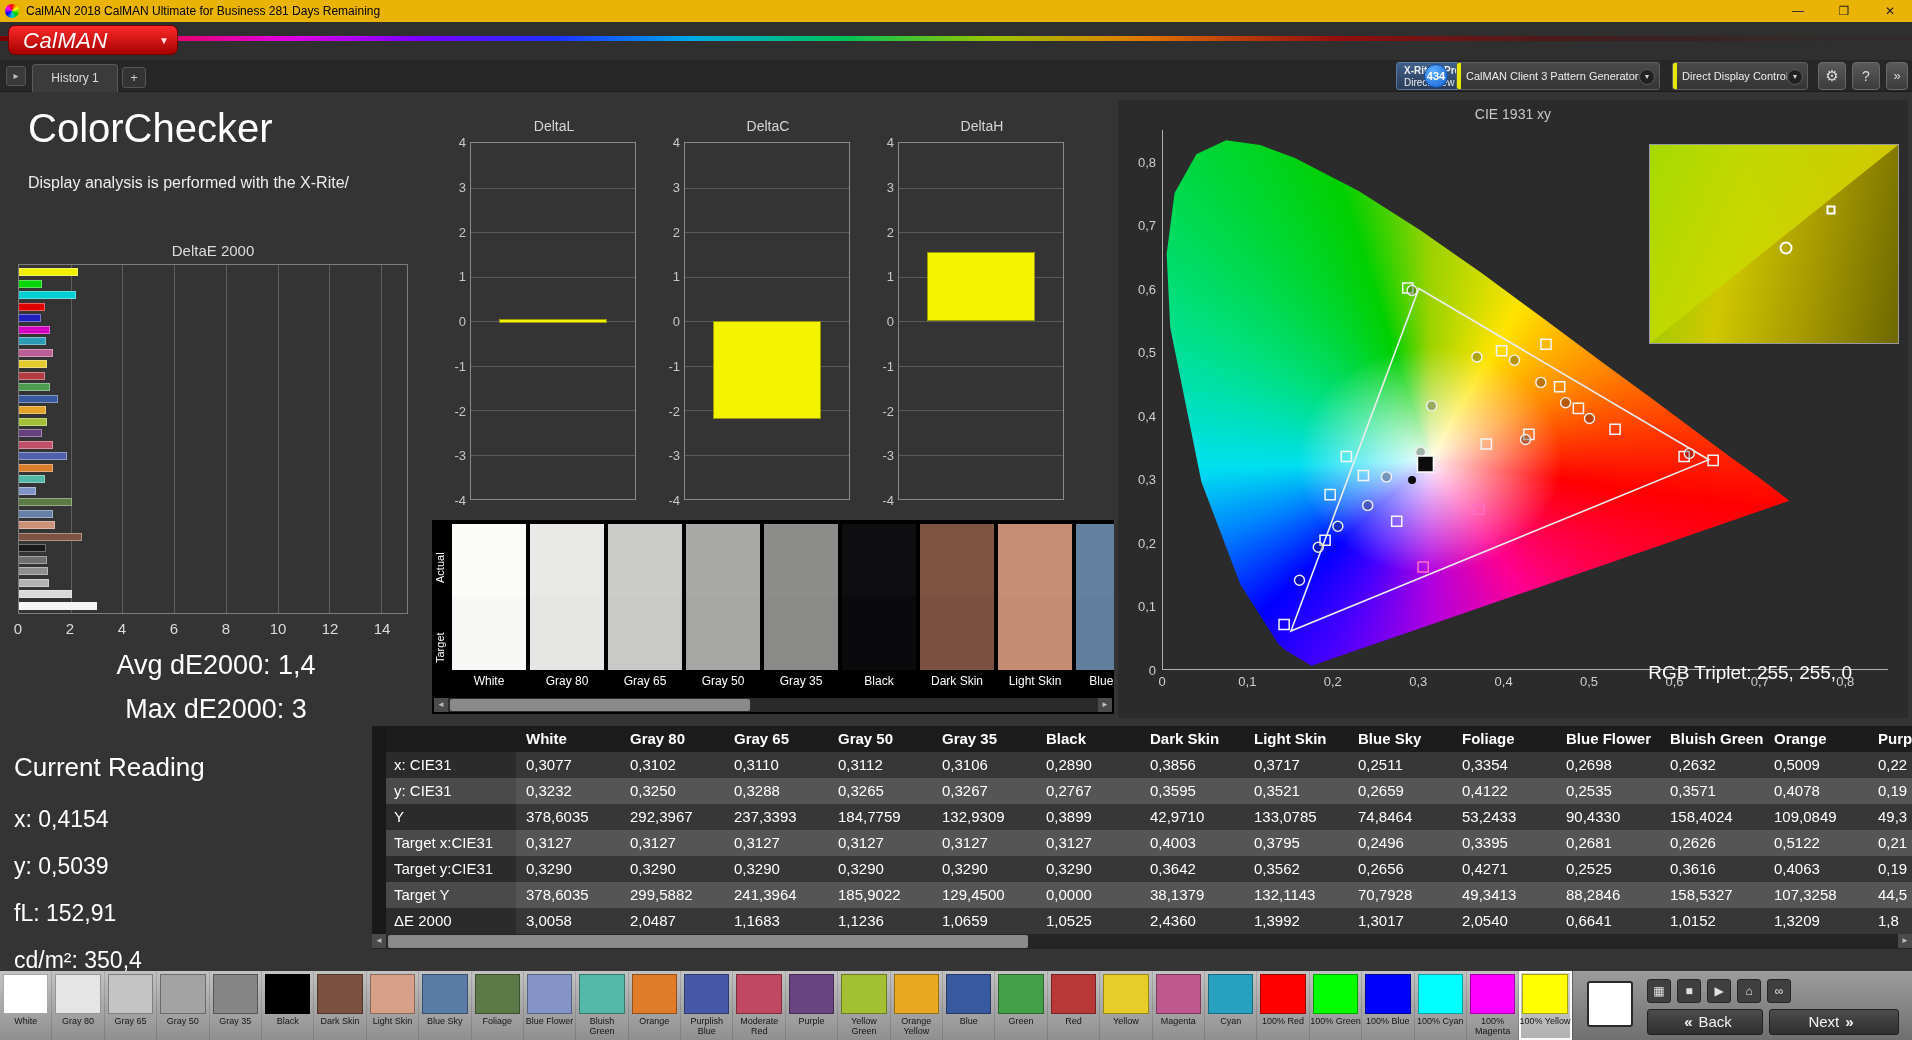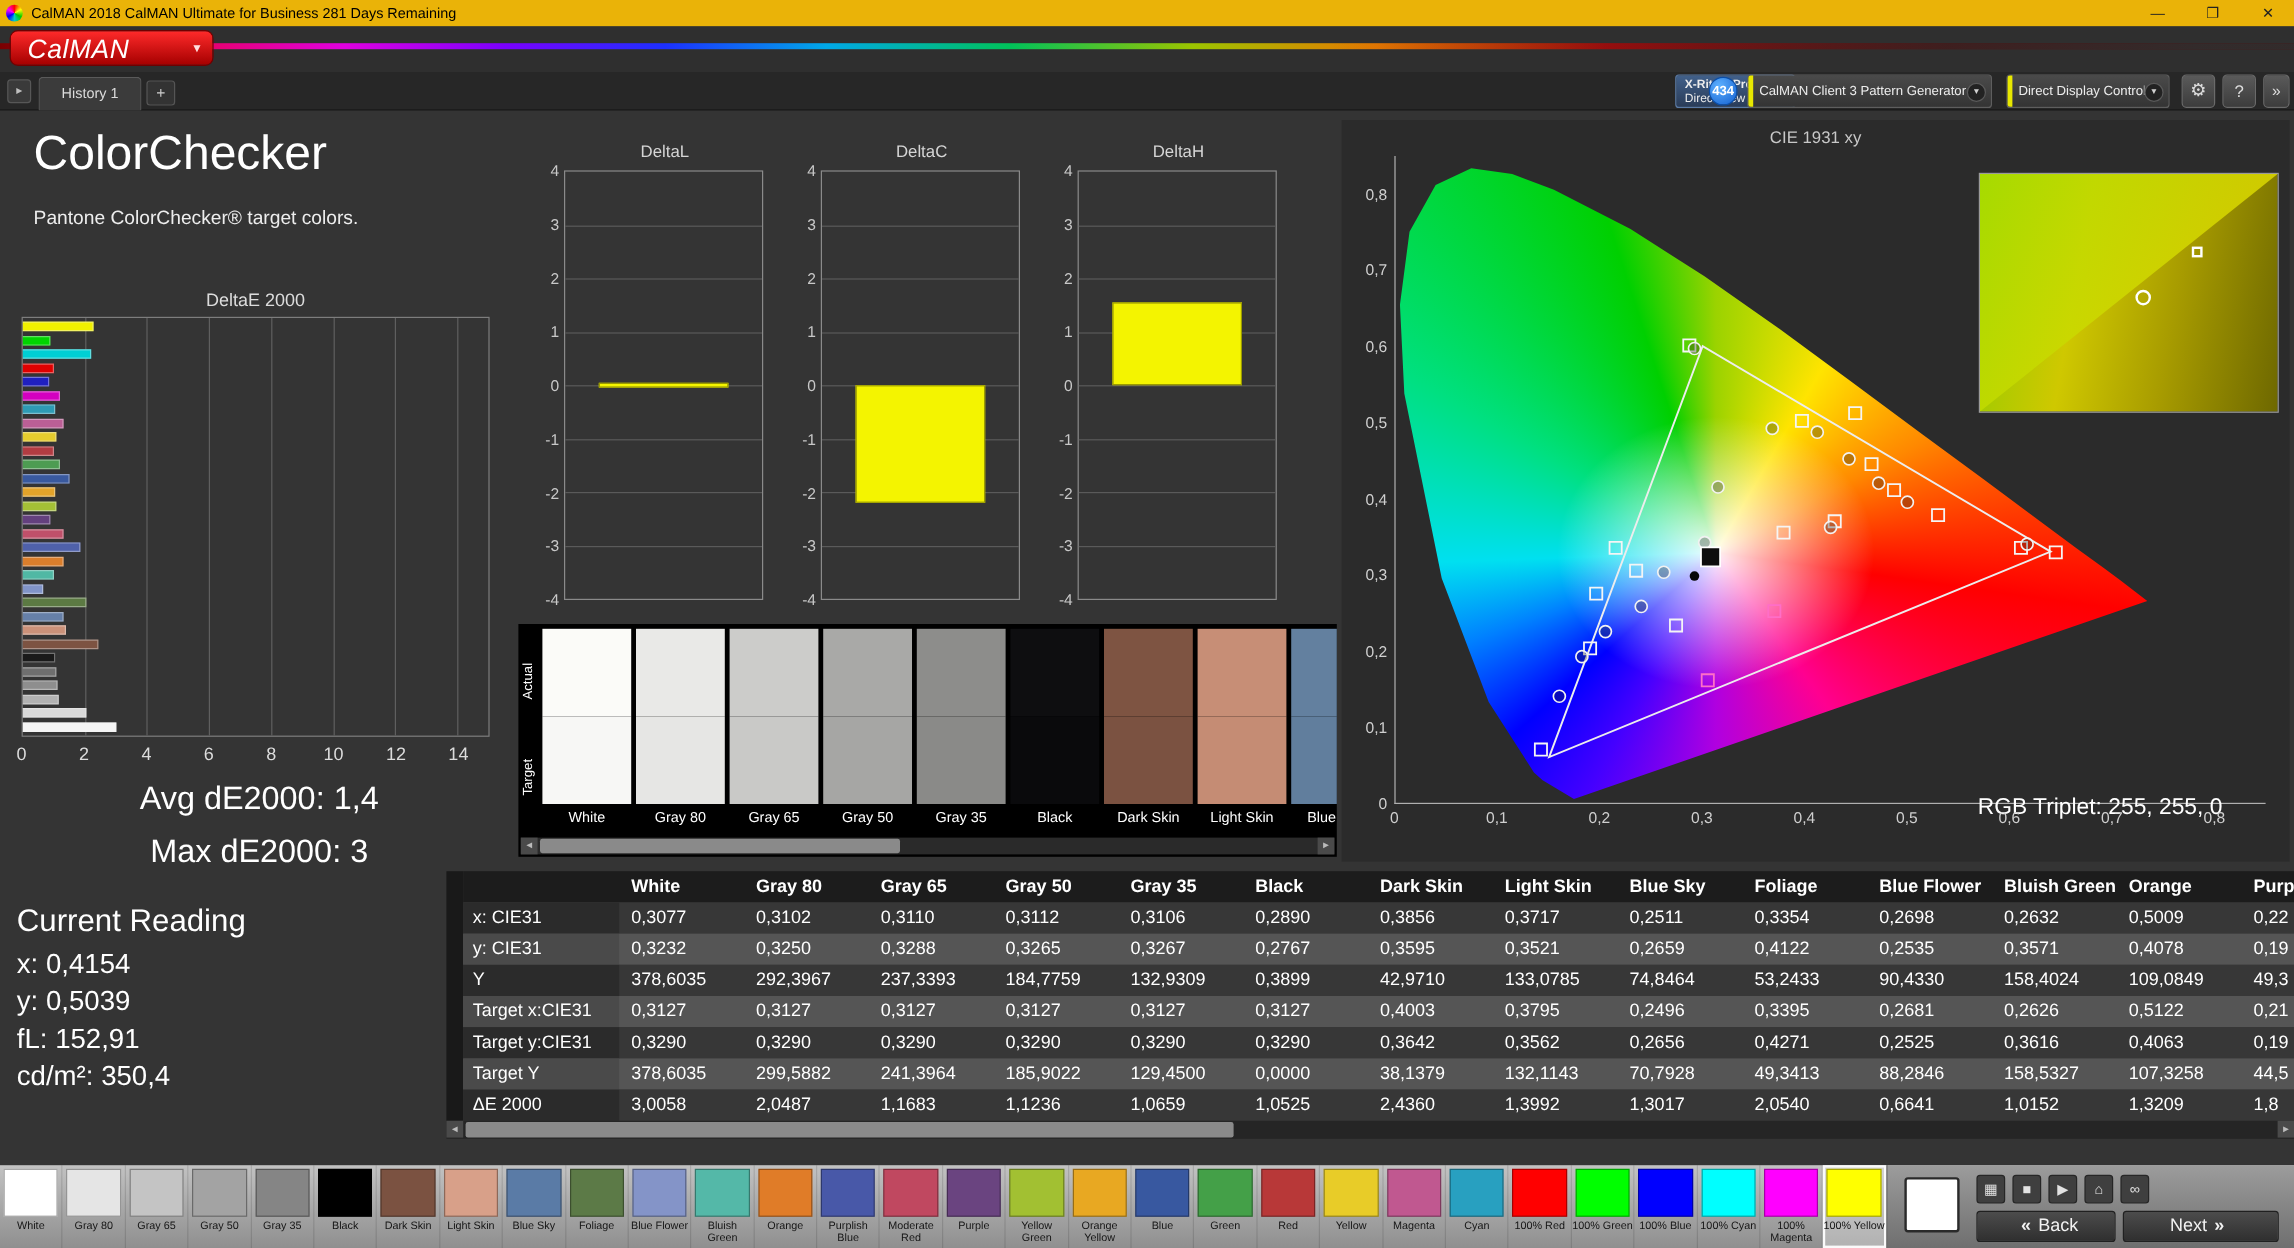--- a/index.html
+++ b/index.html
@@ -42,21 +42,21 @@
 #de-plot{position:absolute;left:18px;top:264px;width:390px;height:350px;border:1px solid #7d7d7d}
 .vgrid{position:absolute;top:0;bottom:0;width:1px;background:#5f5f5f}
 .de-bars{position:absolute;left:0;right:0;top:3px;bottom:3px;display:flex;flex-direction:column;justify-content:space-between}
 .de-bar{height:8px;border:1px solid rgba(245,245,245,.4);border-left:none}
 #de-xaxis{position:absolute;left:18px;top:620px;width:390px;height:18px}
 .de-xlabel{position:absolute;top:0;transform:translateX(-50%);font-size:15px;color:#dcdcdc}
 #avg-label{position:absolute;left:0;top:650px;width:432px;text-align:center;font-size:27px}
 #max-label{position:absolute;left:0;top:694px;width:432px;text-align:center;font-size:27px}
 #cr-title{position:absolute;left:14px;top:752px;font-size:26px}
 #cr-lines{position:absolute;left:14px;top:786px;font-size:23px}
-#cr-lines div{margin-top:4px}
+#cr-lines div{margin-top:20px}
 
 .dchart{position:absolute;top:118px;width:190px;height:404px}
 .dtitle{position:absolute;left:22px;right:0;top:0;text-align:center;font-size:14px;color:#d5d5d5}
 .dyaxis{position:absolute;left:0;top:24px;width:18px;height:358px}
 .dy-label{position:absolute;right:0;transform:translateY(-50%);font-size:13px;color:#c8c8c8}
 .dplot{position:absolute;left:22px;top:24px;width:166px;height:358px;border:1px solid #8a8a8a}
 .hgrid{position:absolute;left:0;right:0;height:1px;background:#5a5a5a}
 .dbar{position:absolute;left:17%;width:66%;background:#f4f400;border:1px solid #9a9a00}
 
 #swatch-strip{position:absolute;left:432px;top:520px;width:682px;height:194px;background:#000;overflow:hidden}
@@ -162,21 +162,21 @@
     <span class="lbl">Direct Display Control</span>
     <span class="dd-arrow">▼</span>
   </div>
   <div class="toolbtn" id="gear-btn">⚙</div>
   <div class="toolbtn" id="help-btn">?</div>
   <div class="toolbtn" id="chev-btn">»</div>
 </div>
 
 <div id="page-title">ColorChecker</div>
 <div id="page-desc">
-  <span style="display:block">Pantone ColorChecker® target colors.</span>
+  <span style="display:block">Display analysis is performed with the X-Rite/</span>
 </div>
 <div id="de-title">DeltaE 2000</div>
 <div id="de-plot">
     <div class="vgrid" style="left: 13.3333%;"></div>
     <div class="vgrid" style="left: 26.6667%;"></div>
     <div class="vgrid" style="left: 40%;"></div>
     <div class="vgrid" style="left: 53.3333%;"></div>
     <div class="vgrid" style="left: 66.6667%;"></div>
     <div class="vgrid" style="left: 80%;"></div>
     <div class="vgrid" style="left: 93.3333%;"></div>

